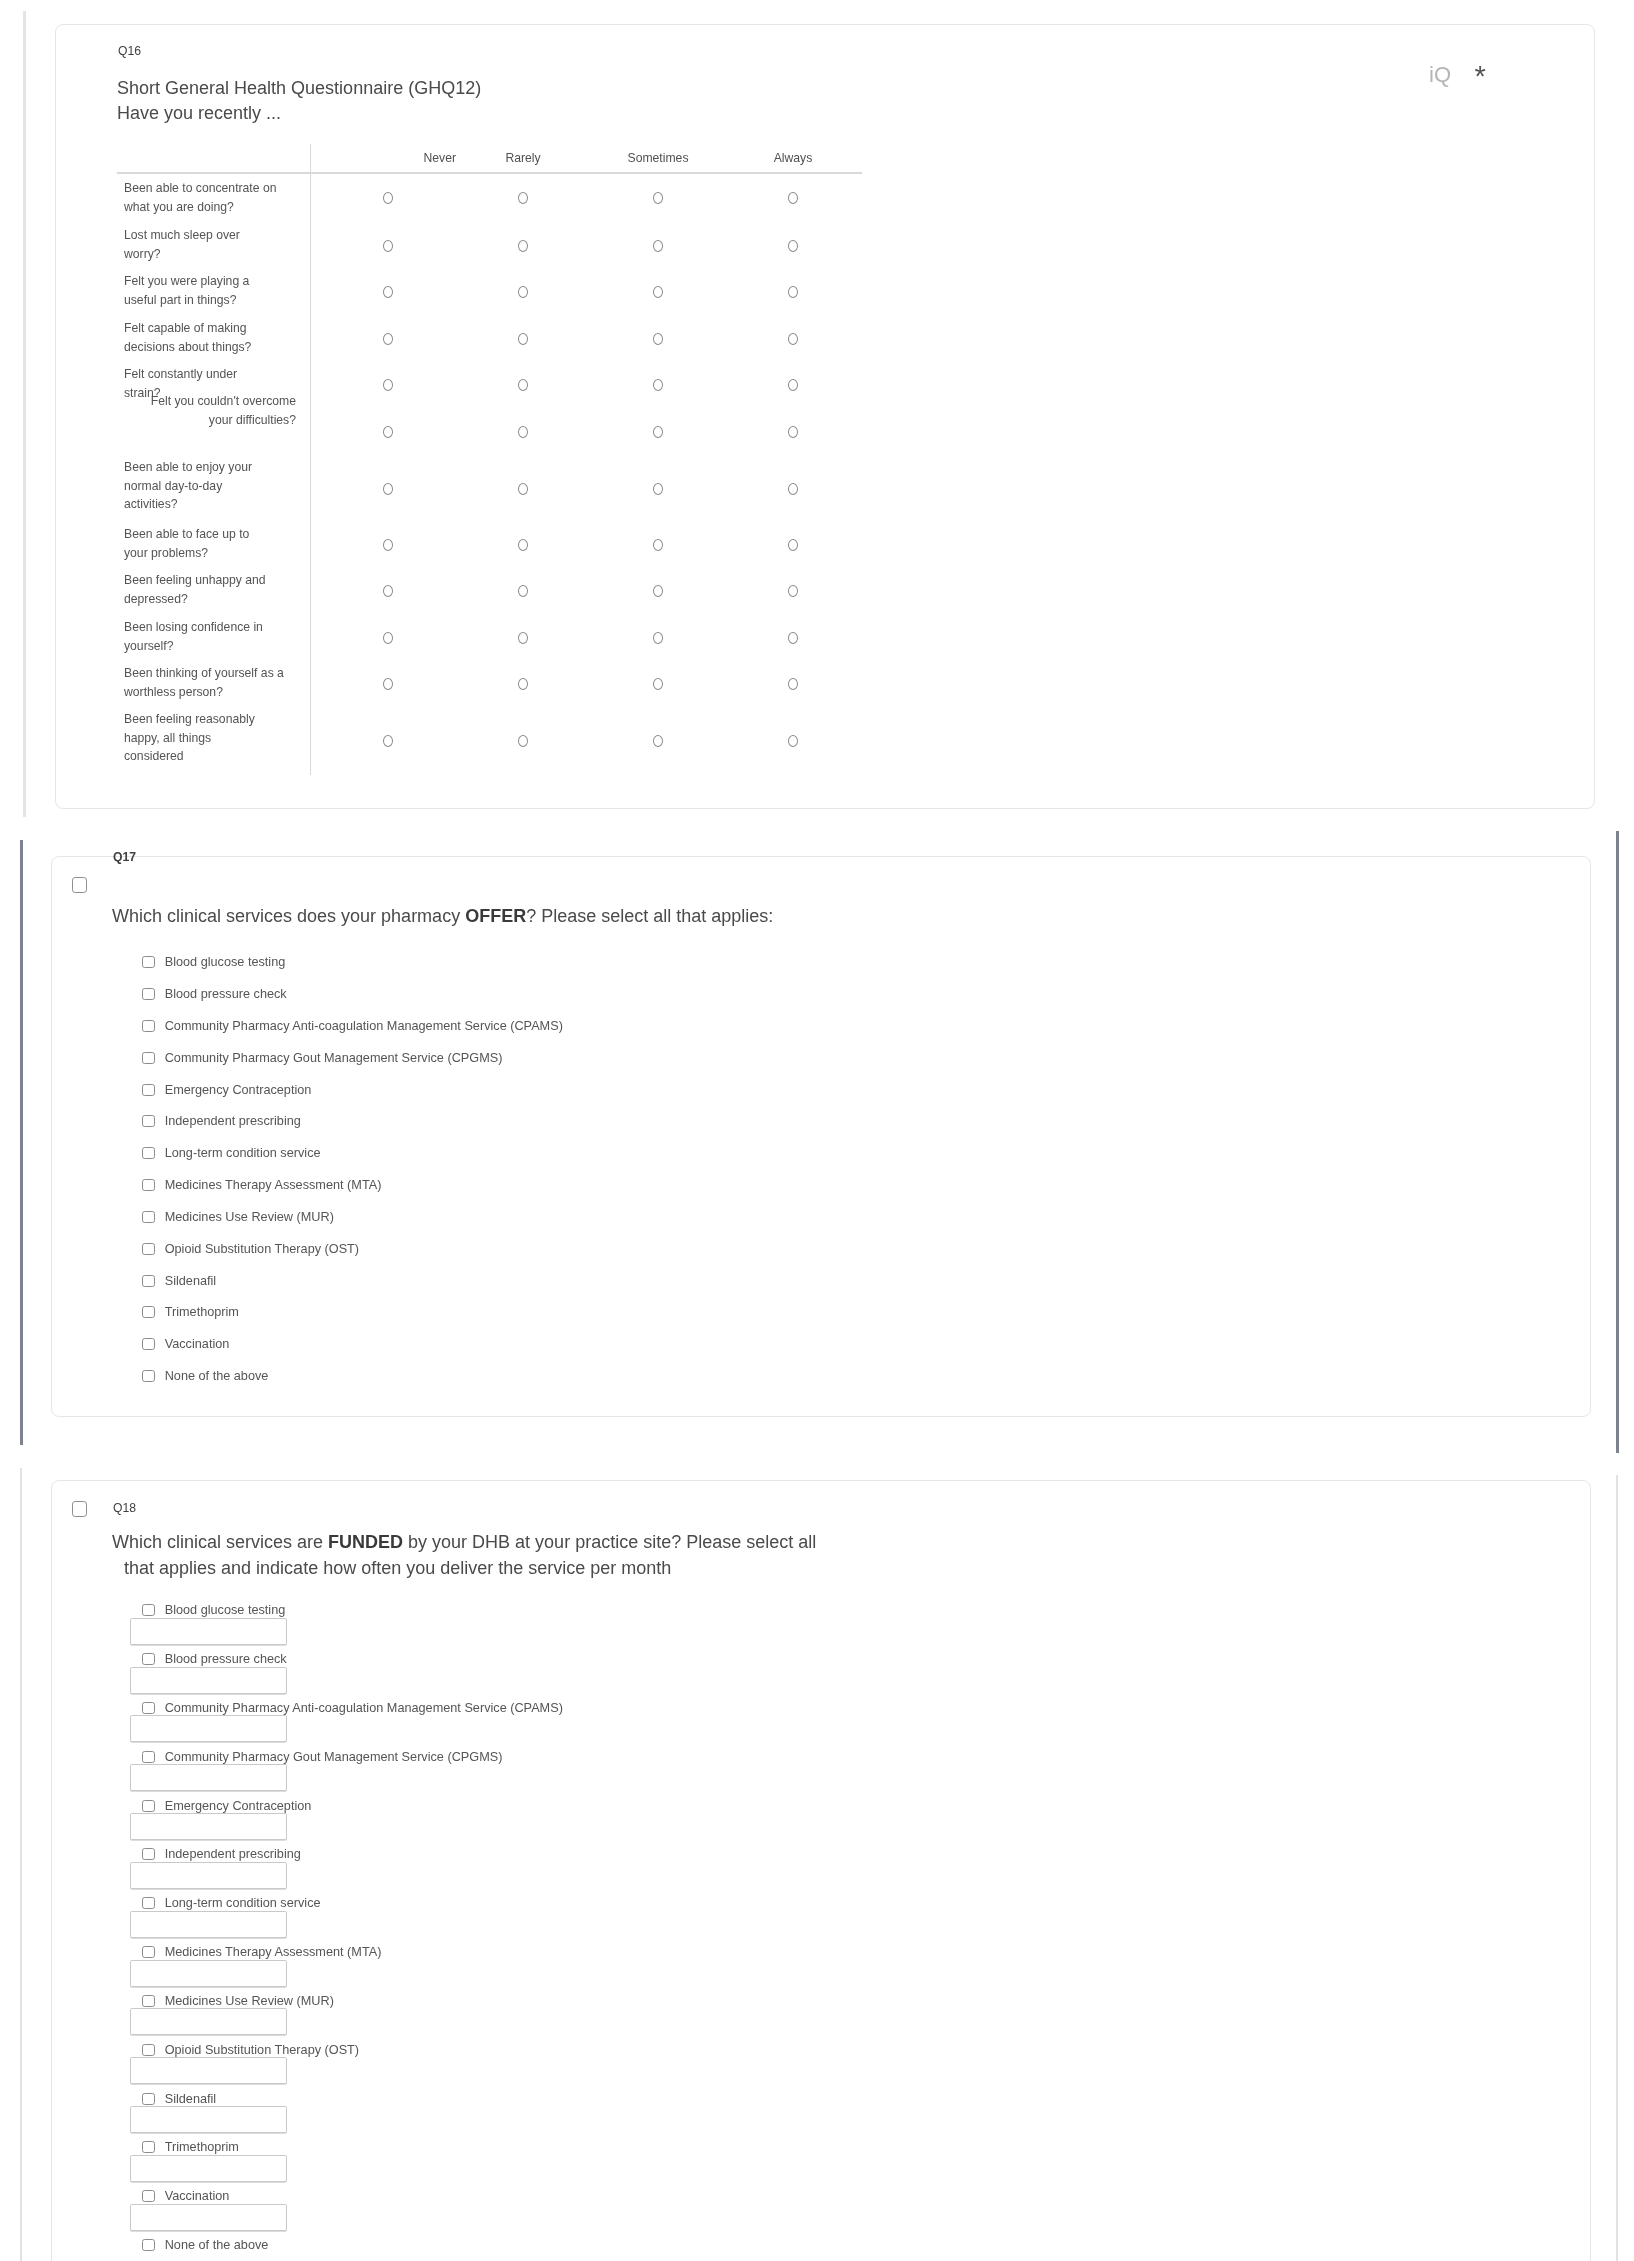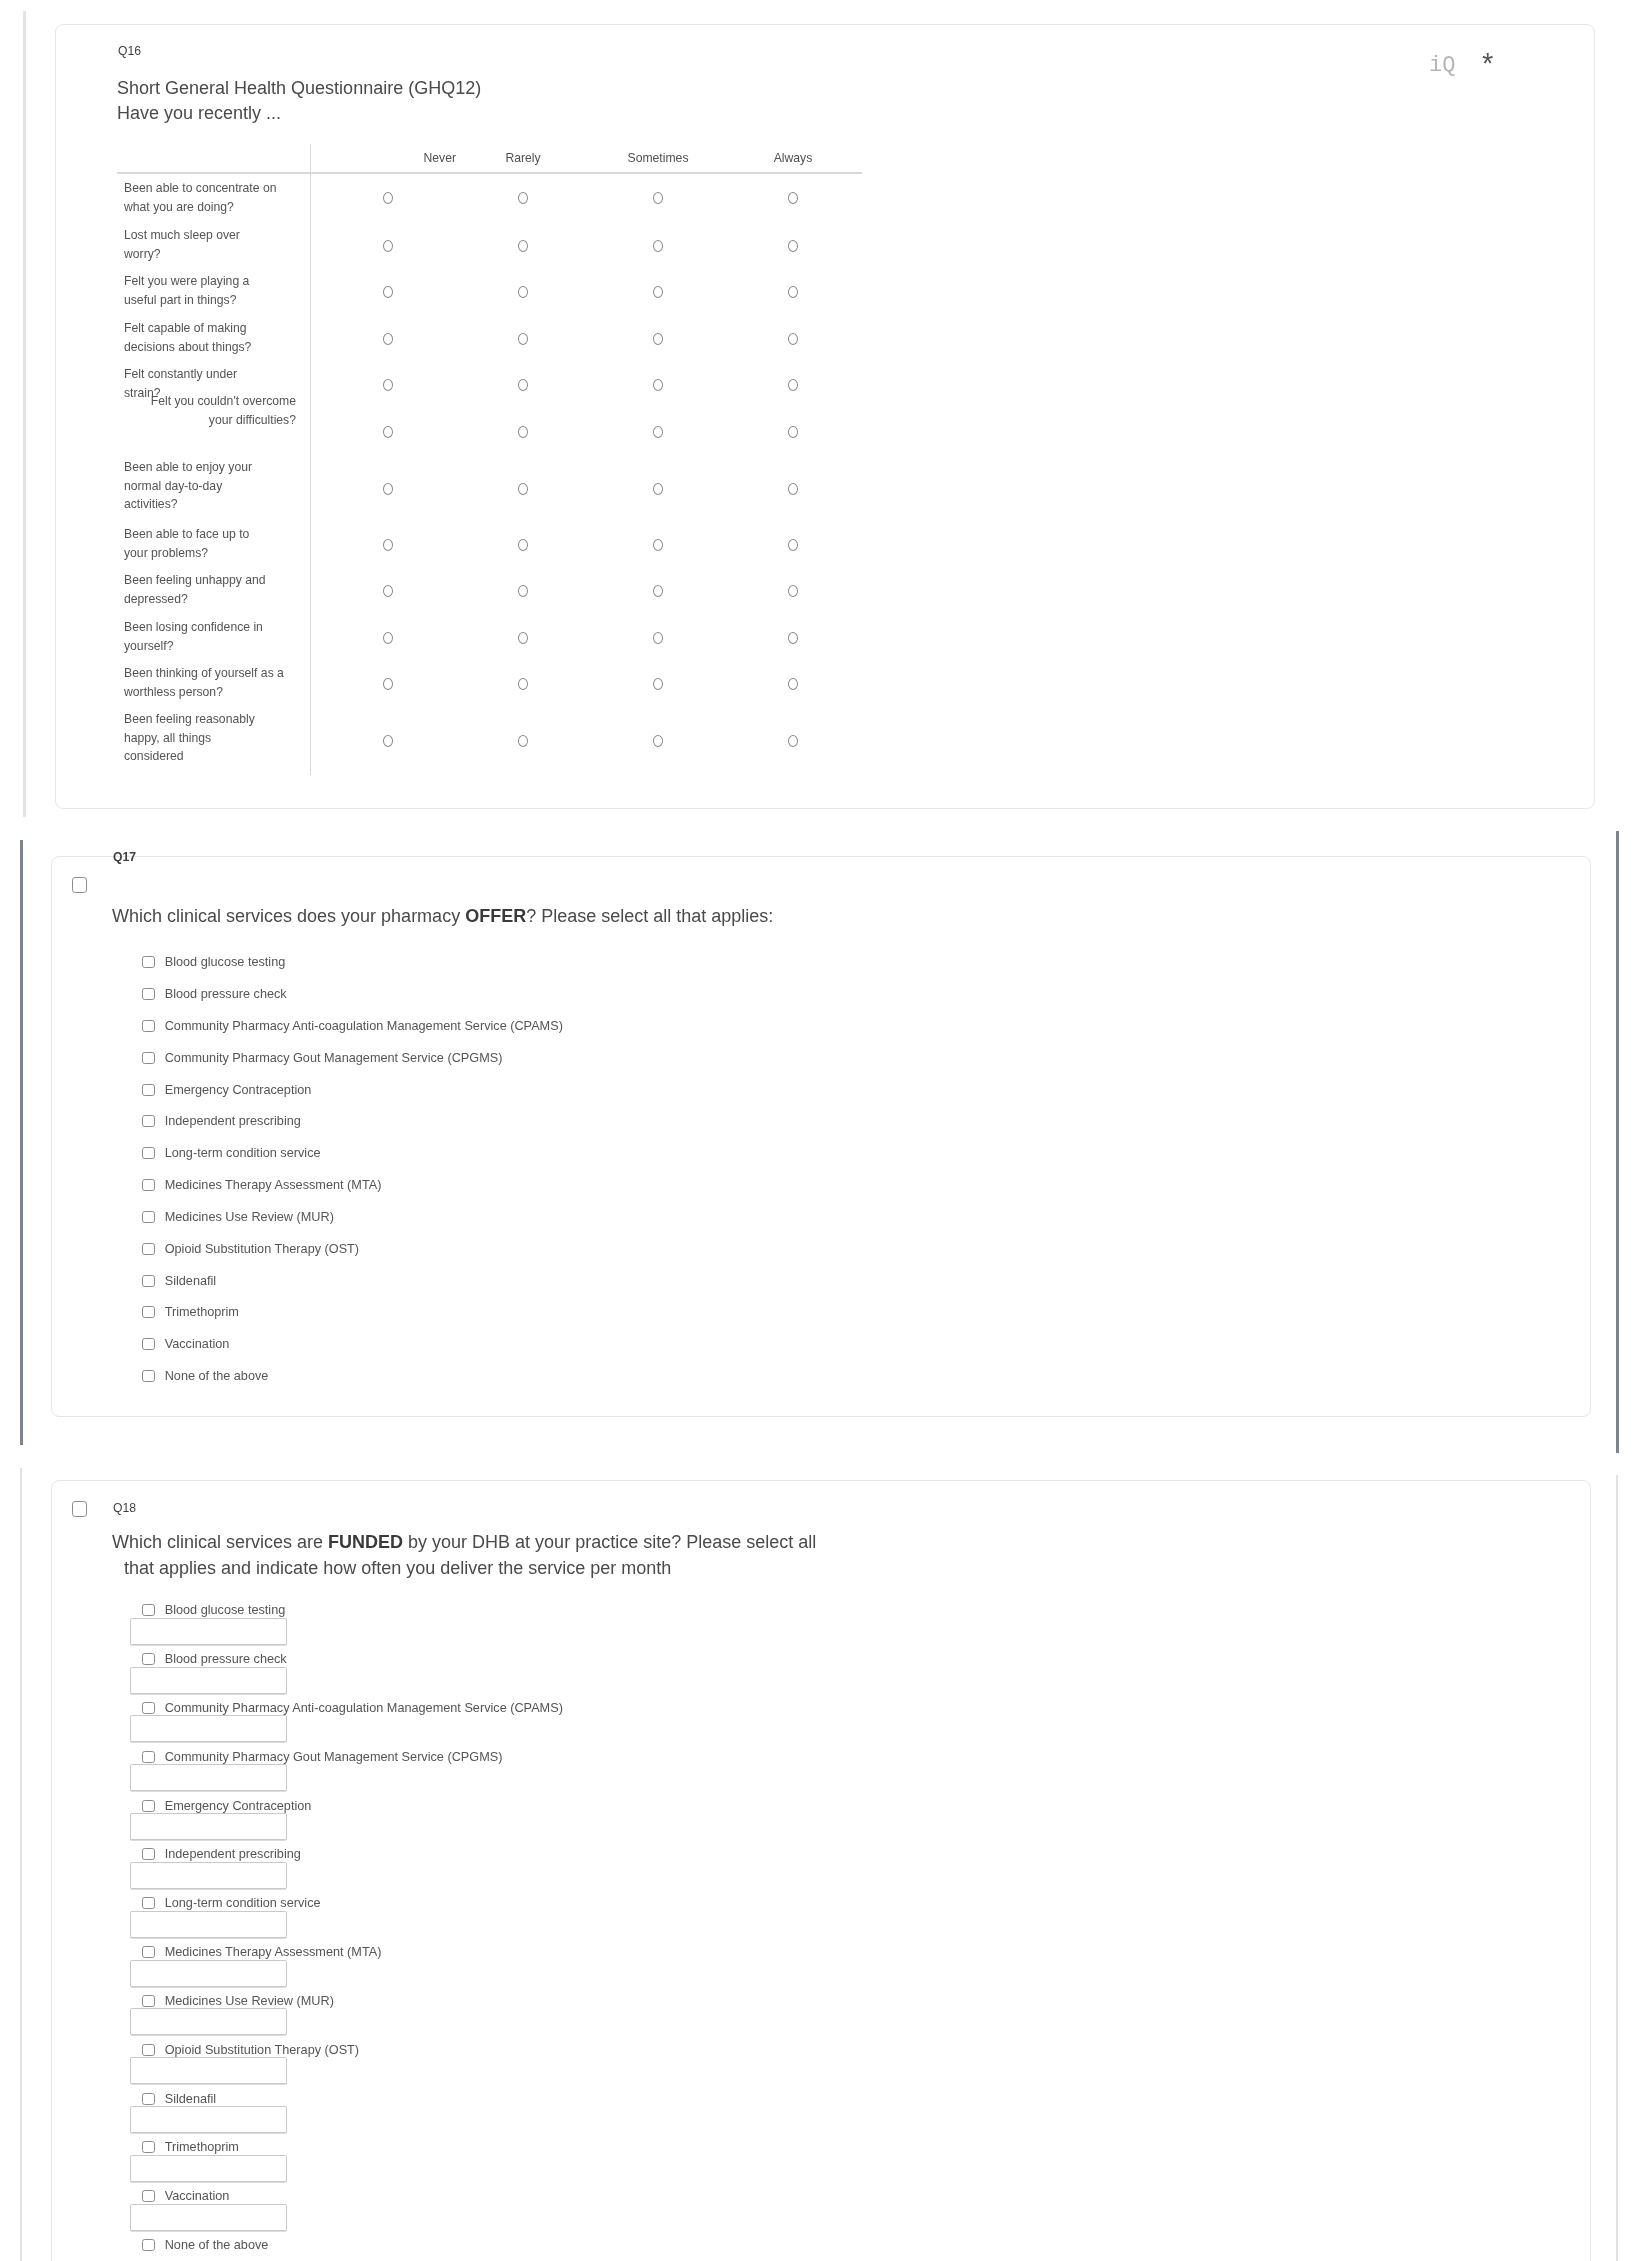--- a/index.html
+++ b/index.html
@@ -46,21 +46,21 @@
 </style>
 </head>
 <body>
 
 <div class="side-line" style="left:22.6px; top:11.3px; width:3.6px; height:806px; background:#e4e4e4;"></div>
 
 <div class="card" style="left:55px; top:24px; width:1540px; height:785px;"></div>
 
 <div class="qnum" style="left:118px; top:44px;">Q16</div>
 
-<div class="icons" style="left:1429px; top:47px;font-family:Liberation Mono, monospace;">
+<div class="icons" style="left:1429px; top:56px;">
   <span>iQ</span><span class="star">*</span>
 </div>
 
 <div class="qtext" style="left:117px; top:76px;">Short General Health Questionnaire (GHQ12)</div>
 <div class="qtext" style="left:117px; top:101px;">Have you recently ...</div>
 
 <div>
 
   <div class="abs" style="left:310px; top:144px; width:1.4px; height:631px; background:#d9d9d9;"></div>
   <div class="abs" style="left:117px; top:172px; width:745px; height:1.8px; background:#d9d9d9;"></div>

